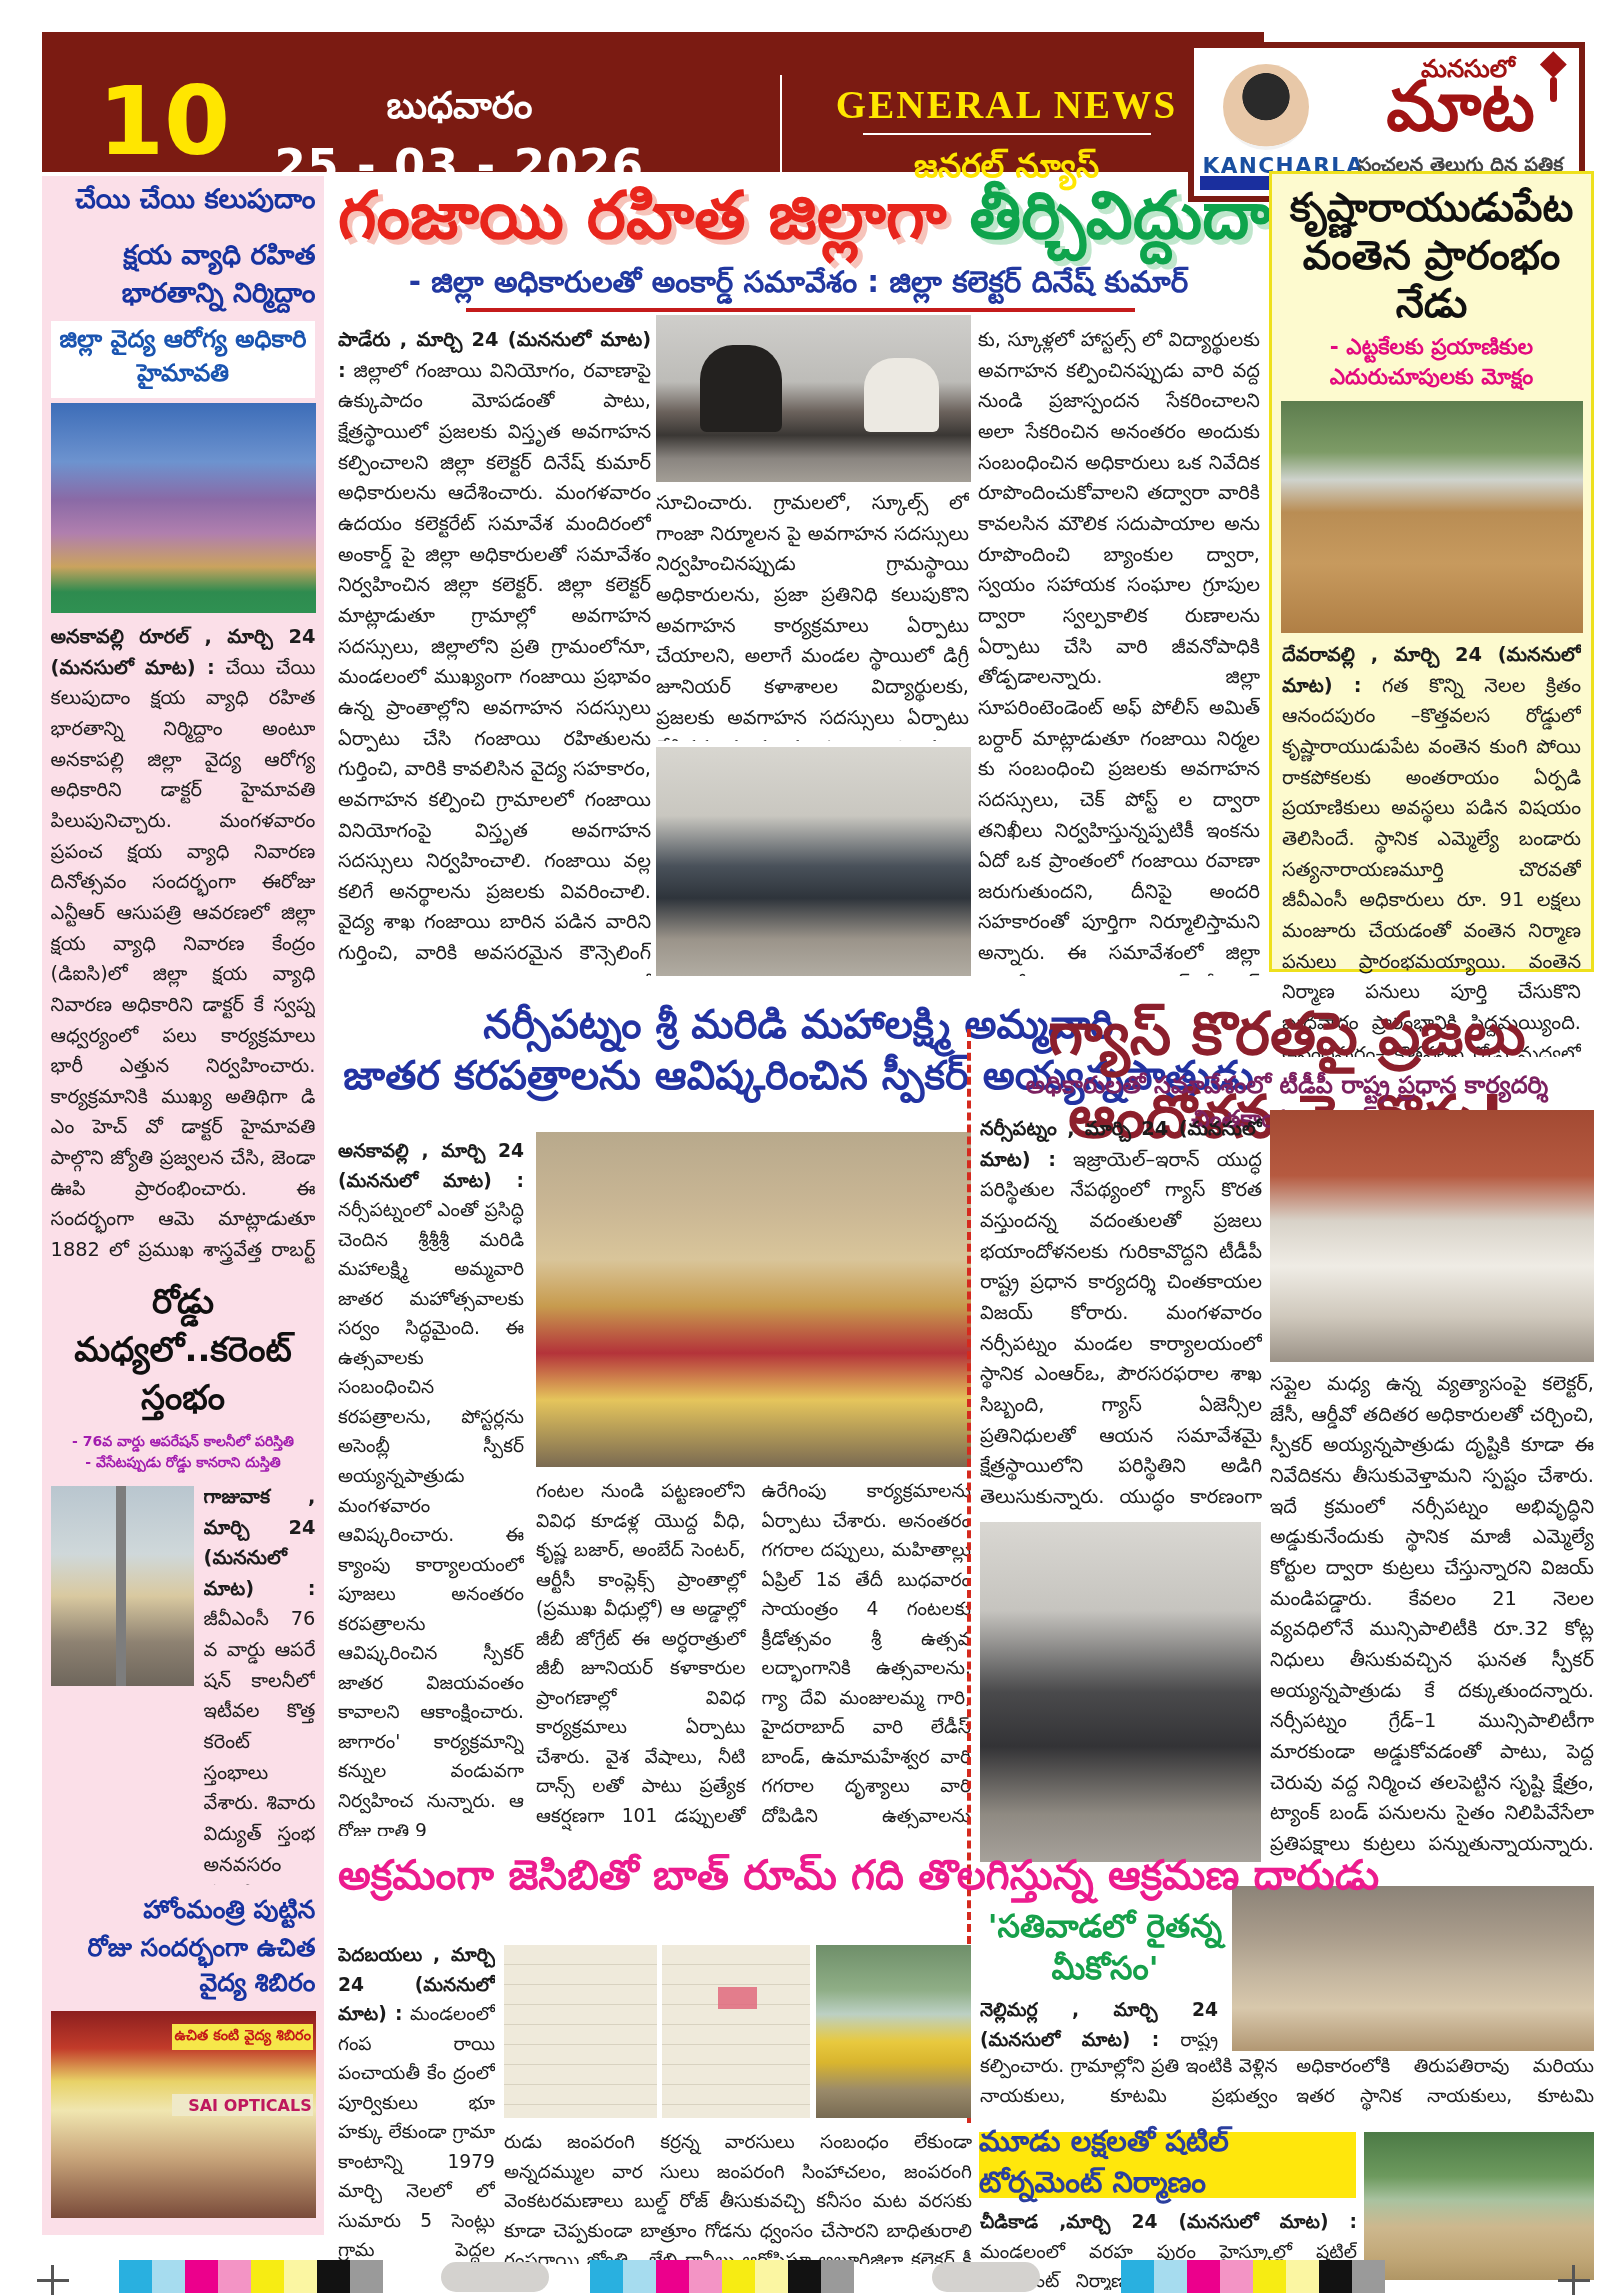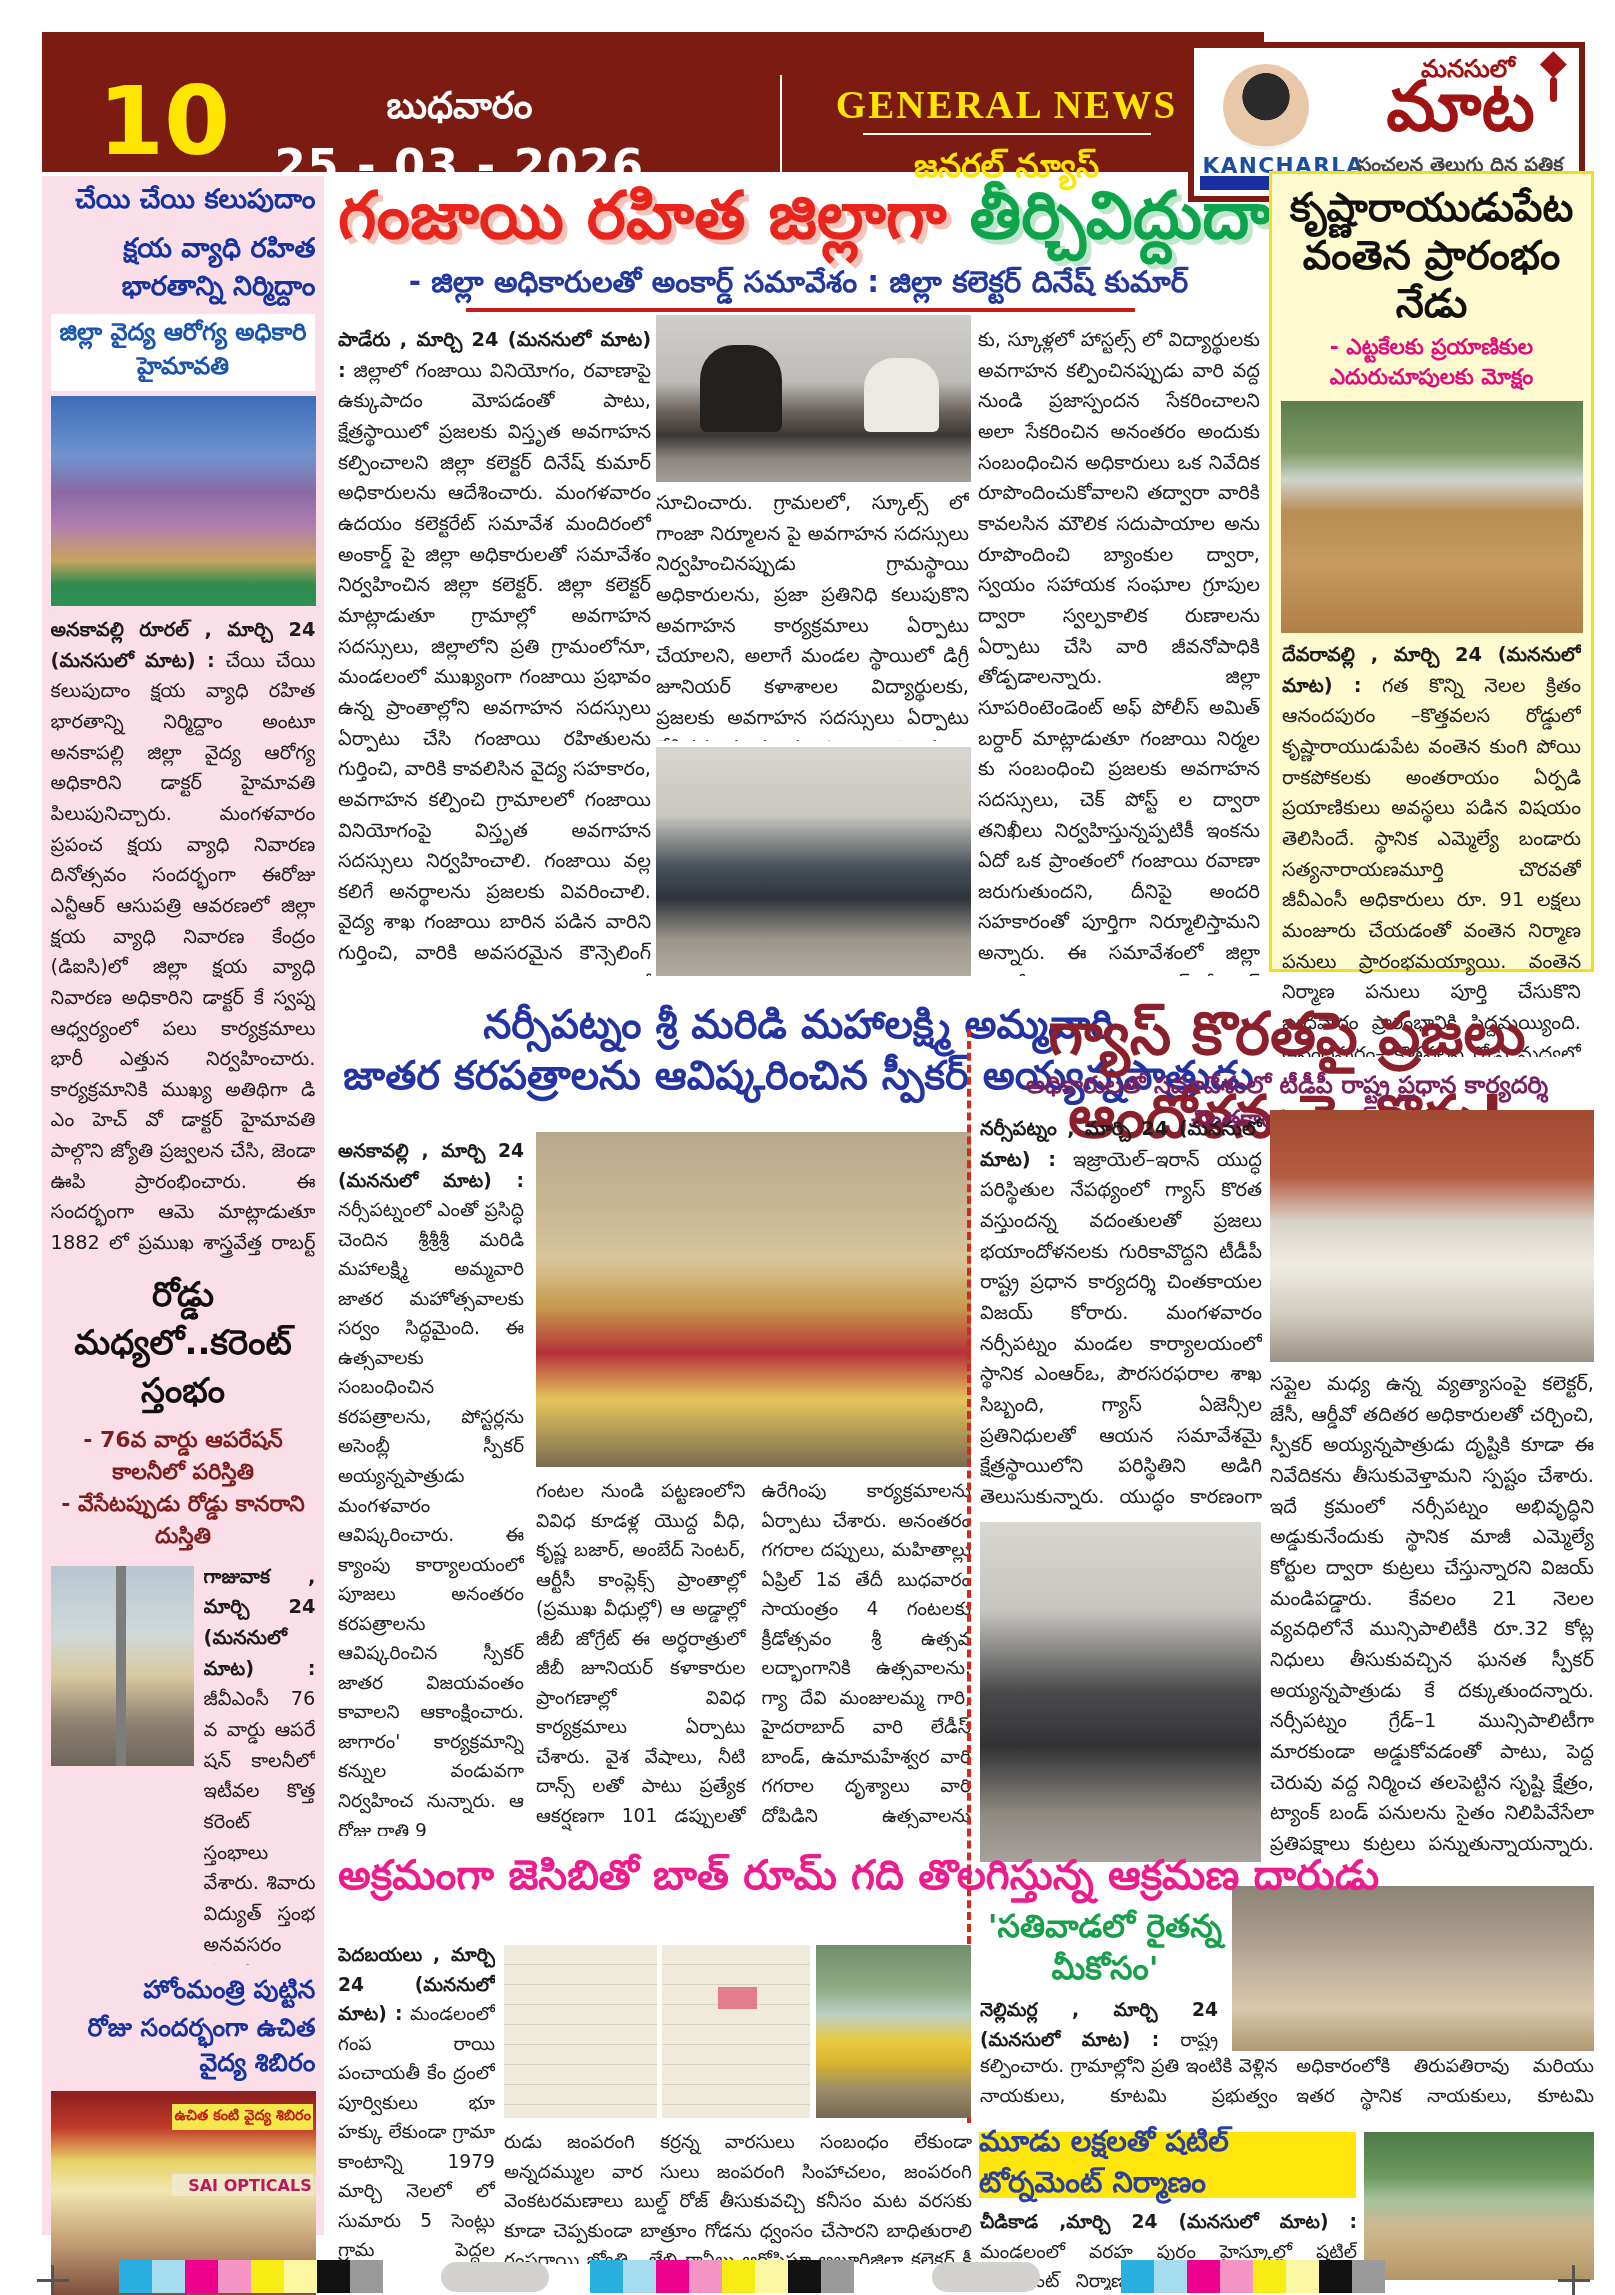--- a/index.html
+++ b/index.html
@@ -27,21 +27,21 @@
   .logo-tag{left:144px;top:105px;width:245px;text-align:center;color:#444;font-size:19.4px;font-weight:bold;}
   .logo-bar{left:5.8px;bottom:5.8px;width:373px;height:14.4px;background:#1a2f9e;}
   
   .pinkcol{left:42px;top:176px;width:282px;height:2059px;background:#fbdfe8;}
   .pc-inner{padding:7.2px 8.6px;box-sizing:border-box;}
   .h-blue{color:#1733a0;font-weight:bold;text-align:right;}
   .strap{background:#fff;color:#1a54b0;font-weight:bold;text-align:center;font-size:24px;padding:4.3px 1.4px;margin:5.8px 0;}
   .bt{font-size:19.4px;line-height:1.58;text-align:justify;color:#1c1c1c;overflow:hidden;margin:0;}
   .dl{font-weight:bold;}
   .h-black{color:#101010;font-weight:bold;text-align:center;font-size:34px;margin:11.5px 0 5.8px;}
-  .h-red-sub{color:#7f1d1d;font-weight:bold;text-align:center;font-size:22px;line-height:1.45;}
+  .h-red-sub{color:#a21caf;font-weight:bold;text-align:center;font-size:14px;line-height:1.45;}
   
   .ph{position:absolute;overflow:hidden;background:#9a9a9a;}
   .ph-in{position:absolute;}
   .ph-tb{background:linear-gradient(180deg,#3d6db8 0%,#6d93cf 28%,#8a6aa6 46%,#b07fae 62%,#caa35e 78%,#2e8b4f 90%,#2f9152 100%);}
   .ph-pole{background:linear-gradient(180deg,#b9c6cf 0%,#cfd8da 34%,#d9c9a0 55%,#8e8272 78%,#6e665c 100%);}
   .pole-stick{left:46%;top:0;width:10px;height:100%;background:#7d7d7d;}
   .ph-eye{background:linear-gradient(180deg,#8c1f1f 0%,#c23b2a 18%,#e8d267 34%,#f0e6b0 48%,#caa77c 70%,#7a4b3a 100%);}
   .eye-banner{left:46%;top:6%;width:52%;background:#f6e74a;color:#c41818;font-weight:bold;font-size:14.4px;text-align:center;padding:2.9px 1.4px;}
   .eye-shop{left:46%;top:40%;width:52%;background:#efe9c8;color:#be185d;font-weight:bold;font-size:16px;text-align:right;padding:1.4px;}
   .ph-meet1{background:linear-gradient(180deg,#cfcecb 0%,#bdbcb8 40%,#6b625c 58%,#3a3734 72%,#8a8580 86%,#a39e96 100%);}
@@ -111,21 +111,21 @@
     <div class="abs logo-main">మాట</div>
     <div class="abs logo-nib"></div>
     <div class="abs logo-nib2"></div>
     <div class="abs logo-tag">సంచలన తెలుగు దిన పత్రిక</div>
     <div class="abs logo-bar"></div>
   </div>
 
   <div class="abs pinkcol">
     <div class="pc-inner">
       <div class="h-blue" style="font-size:27px;">చేయి చేయి కలుపుదాం</div>
-      <div class="h-blue" style="font-size:27px;margin-top:11px;">క్షయ వ్యాధి రహిత భారతాన్ని నిర్మిద్దాం</div>
+      <div class="h-blue" style="font-size:27px;margin-top:18px;">క్షయ వ్యాధి రహిత భారతాన్ని నిర్మిద్దాం</div>
       <div class="strap">జిల్లా వైద్య ఆరోగ్య అధికారి హైమావతి</div>
 
       <div class="ph ph-tb" style="position:relative;width:265px;height:210px;"></div>
 
       <p class="bt" style="height:648px;margin-top:8.6px;">
         <b class="dl">అనకావల్లి రూరల్ , మార్చి 24 (మనసులో మాట) :</b>
         <span>చేయి చేయి కలుపుదాం క్షయ వ్యాధి రహిత భారతాన్ని నిర్మిద్దాం అంటూ అనకాపల్లి జిల్లా వైద్య ఆరోగ్య అధికారిని డాక్టర్ హైమావతి పిలుపునిచ్చారు. మంగళవారం ప్రపంచ క్షయ వ్యాధి నివారణ దినోత్సవం సందర్భంగా ఈరోజు ఎన్టీఆర్ ఆసుపత్రి ఆవరణలో జిల్లా క్షయ వ్యాధి నివారణ కేంద్రం (డిఐసి)లో జిల్లా క్షయ వ్యాధి నివారణ అధికారిని డాక్టర్ కే స్వప్న ఆధ్వర్యంలో పలు కార్యక్రమాలు భారీ ఎత్తున నిర్వహించారు. కార్యక్రమానికి ముఖ్య అతిథిగా డి ఎం హెచ్ వో డాక్టర్ హైమావతి పాల్గొని జ్యోతి ప్రజ్వలన చేసి, జెండా ఊపి ప్రారంభించారు. ఈ సందర్భంగా ఆమె మాట్లాడుతూ 1882 లో ప్రముఖ శాస్త్రవేత్త రాబర్ట్ కోచ్ వ్యాధికి కారకమైన బ్యాక్టీరియాను కనుగొనడం తో వ్యాధి నిర్మూలన చాలావరకు తగ్గించ డానికిసాధ్యమైందన్నారు. మరో ముఖ్య అతిథి జిల్లా సంఘం శ్రీవాత్సవ పాల్గొని మాట్లాడుకు కేంద్ర, రాష్ట్ర ప్రభుత్వాలు పలు కార్యక్రమాలు నిర్వహిస్తున్న వివరాలను తెలిపారు. అలాగే జిల్లా వ్యాప్తిగా అవగాహన పెంపొందించడం, నివారణ చర్యలు పై విధంగా చేపట్టాలో తెలిపారు. జిల్లాలో ఉన్న ప్రాథమిక ఆరోగ్య కేంద్రాలు, క్షయ వ్యాధి కార్యకర్తలందరూ కలిసి అవగాహనా ర్యాలీలో నిర్వహించారు. ముందుగా ఎన్టీఆర్ జిల్లా ఆసుపత్రి నుంచి అవగాహన బ్యాల్లు, క్షీ ఆసుపత్రి వరకు ర్యాలీగా నినాదాలు చేసుకుంటూ ర్యాలీలో క్షయ వ్యాధిని ఓడించాలి దేశాన్ని గెలిపించాలి, ఎన్ డి కి వచ్చే టీబీ అందుకు పెద్ద అండగా నిలిచి నివారణ చేసుకుంటారు.ప్రజలకు అవగాహనకల్పించారు. అనంతరం జిల్లాలో 53 గ్రామ పంచాయతీలు టీబీ ముక్త పంచాయతీలుగా గుర్తించి, అవార్డులను, ప్రశంసా పత్రాలను డిఎంహెచ్ఓ హైమావతి చేతుల మీదగా అందజేయడం జరిగింది. ఈ కార్యక్రమంలో డాక్టర్ శ్రావణి, డాక్టర్ ధాత్రి ప్రియా, డాక్టరు ఇస్తేరు రాణి,సూరిశెట్టి లక్ష్మీనారాయణ, పెంటయ్య, లక్ష్మి, వైద్యులు, సిబ్బంది పాల్గొన్నారు.</span>
       </p>
 
       <div class="h-black">రోడ్డు మధ్యలో..కరెంట్ స్తంభం</div>

